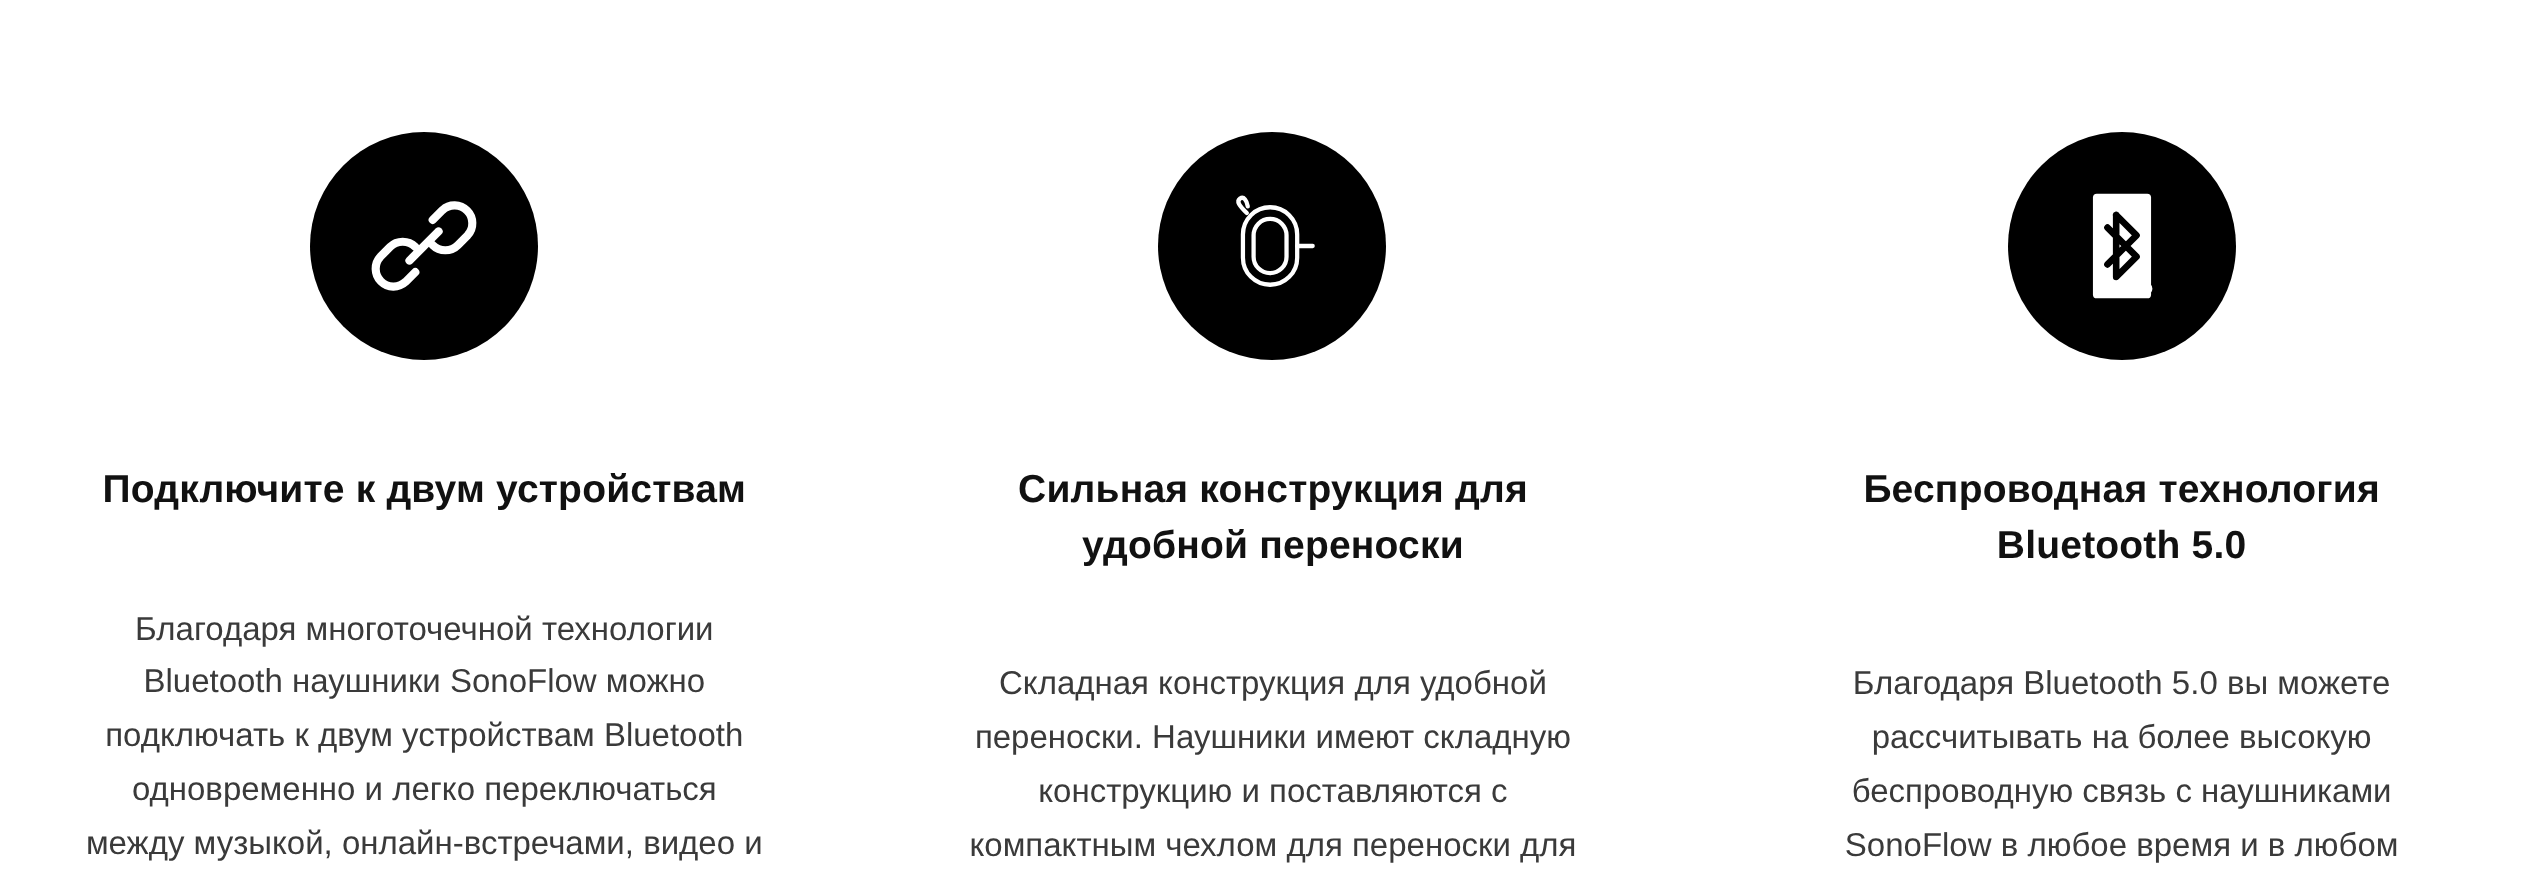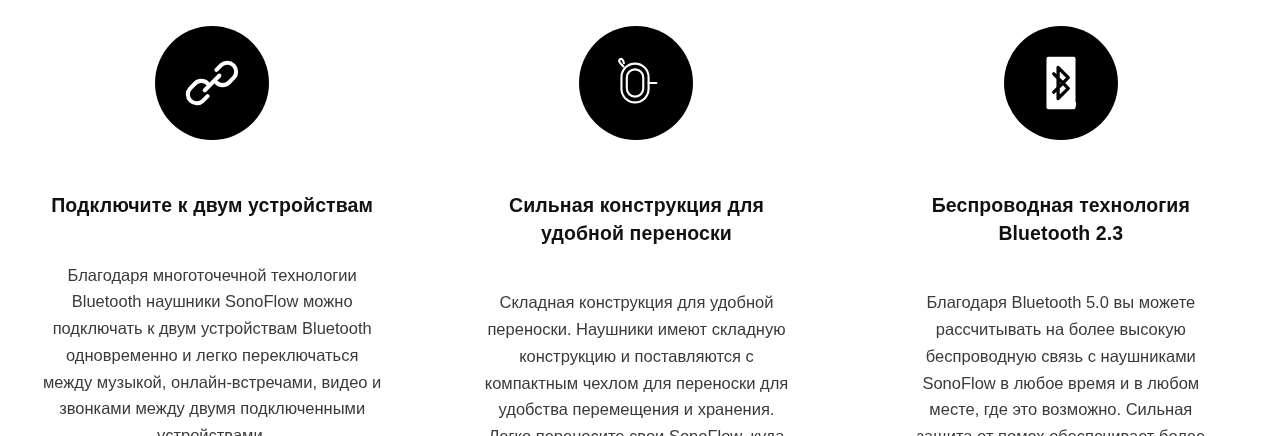--- a/index.html
+++ b/index.html
@@ -14,20 +14,21 @@
     color: #1a1a1a;
     overflow: hidden;
   }
   .features {
     display: flex;
     flex-direction: row;
     width: 1273px;
     height: 378px;
     box-sizing: border-box;
     padding-top: 26px;
+    margin-top: 40px;
   }
   .feature {
     flex: 1 1 0;
     display: flex;
     flex-direction: column;
     align-items: center;
     box-sizing: border-box;
     padding: 0 40px;
   }
   .icon-circle {
@@ -98,17 +99,17 @@
 
   <div class="feature f3">
     <div class="icon-circle">
       <svg width="62" height="62" viewBox="0 0 64 64" aria-hidden="true">
         <rect x="17" y="5" width="30" height="54" rx="2" fill="#ffffff"></rect>
         <path d="M29 16 L29 48 L39.5 37.5 L24.5 22.5 M24.5 41.5 L39.5 26.5 L29 16" fill="none" stroke="#000000" stroke-width="3.4" stroke-linecap="round" stroke-linejoin="round"></path>
         <circle cx="44.5" cy="54" r="2.6" fill="none" stroke="#ffffff" stroke-width="1.2"></circle>
         <text x="44.5" y="55.6" font-size="3.6" fill="#ffffff" text-anchor="middle" font-family="Liberation Sans, sans-serif">R</text>
       </svg>
     </div>
-    <div class="feature-title">Беспроводная технология Bluetooth 2.3</div>
+    <div class="feature-title">Беспроводная технология Bluetooth 5.0</div>
     <div class="feature-body">Благодаря Bluetooth 5.0 вы можете рассчитывать на более высокую беспроводную связь с наушниками SonoFlow в любое время и в любом месте, где это возможно. Сильная защита от помех обеспечивает более четкое прослушивание музыки и звонки.</div>
   </div>
 
 </div>
 
 </body></html>

